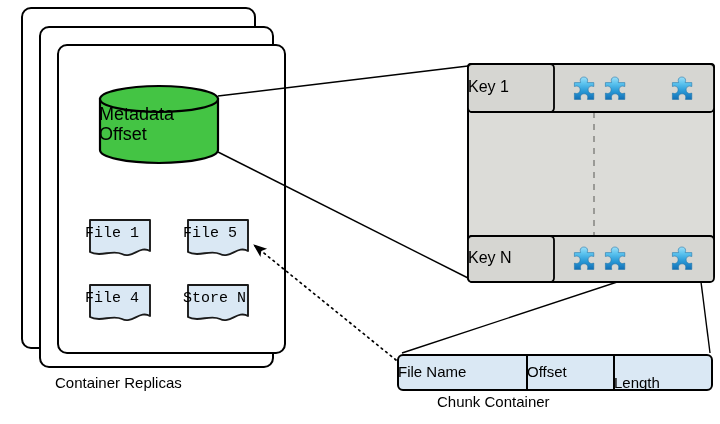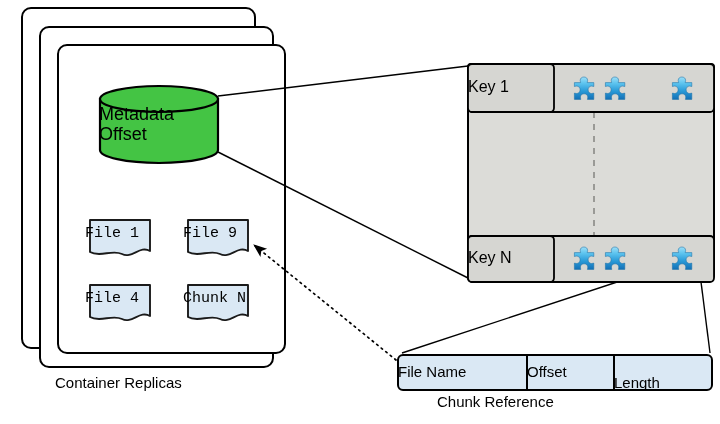--- a/index.html
+++ b/index.html
@@ -187,27 +187,27 @@
     <g>
       <rect x="398" y="355" width="314" height="35" rx="5" ry="5" fill="#dae8f4" stroke="#000000" stroke-width="2"></rect>
       <line x1="527" y1="355" x2="527" y2="390" stroke="#000000" stroke-width="2"></line>
       <line x1="614" y1="355" x2="614" y2="390" stroke="#000000" stroke-width="2"></line>
     </g>
   </svg>
 
   <div class="txt cyl-label"><span>Metadata</span><br><span>Offset</span></div>
 
   <div class="txt file-label" style="left:85px; top:226px;">File 1</div>
-  <div class="txt file-label" style="left:183px; top:226px;">File 9</div>
+  <div class="txt file-label" style="left:183px; top:226px;">File 5</div>
   <div class="txt file-label" style="left:85px; top:291px;">File 4</div>
-  <div class="txt file-label" style="left:183px; top:291px;">Chunk N</div>
+  <div class="txt file-label" style="left:183px; top:291px;">Store N</div>
 
   <div class="txt key-label" style="left:468px; top:78px;">Key 1</div>
   <div class="txt chunk-cell-label" style="left:398px; top:364px; width:129px;">File Name</div>
 
   <div class="txt key-label" style="left:468px; top:249px;">Key N</div>
   <div class="txt chunk-cell-label" style="left:527px; top:364px; width:68px;">Offset</div>
   <div class="txt chunk-cell-label" style="left:614px; top:375px; width:113px;">Length</div>
 
   <div class="txt caption" id="caption-replicas">Container Replicas</div>
-  <div class="txt caption" id="caption-chunkref">Chunk Reference</div>
+  <div class="txt caption" id="caption-chunkref">Chunk Container</div>
 
 </div>
 
 </body></html>

